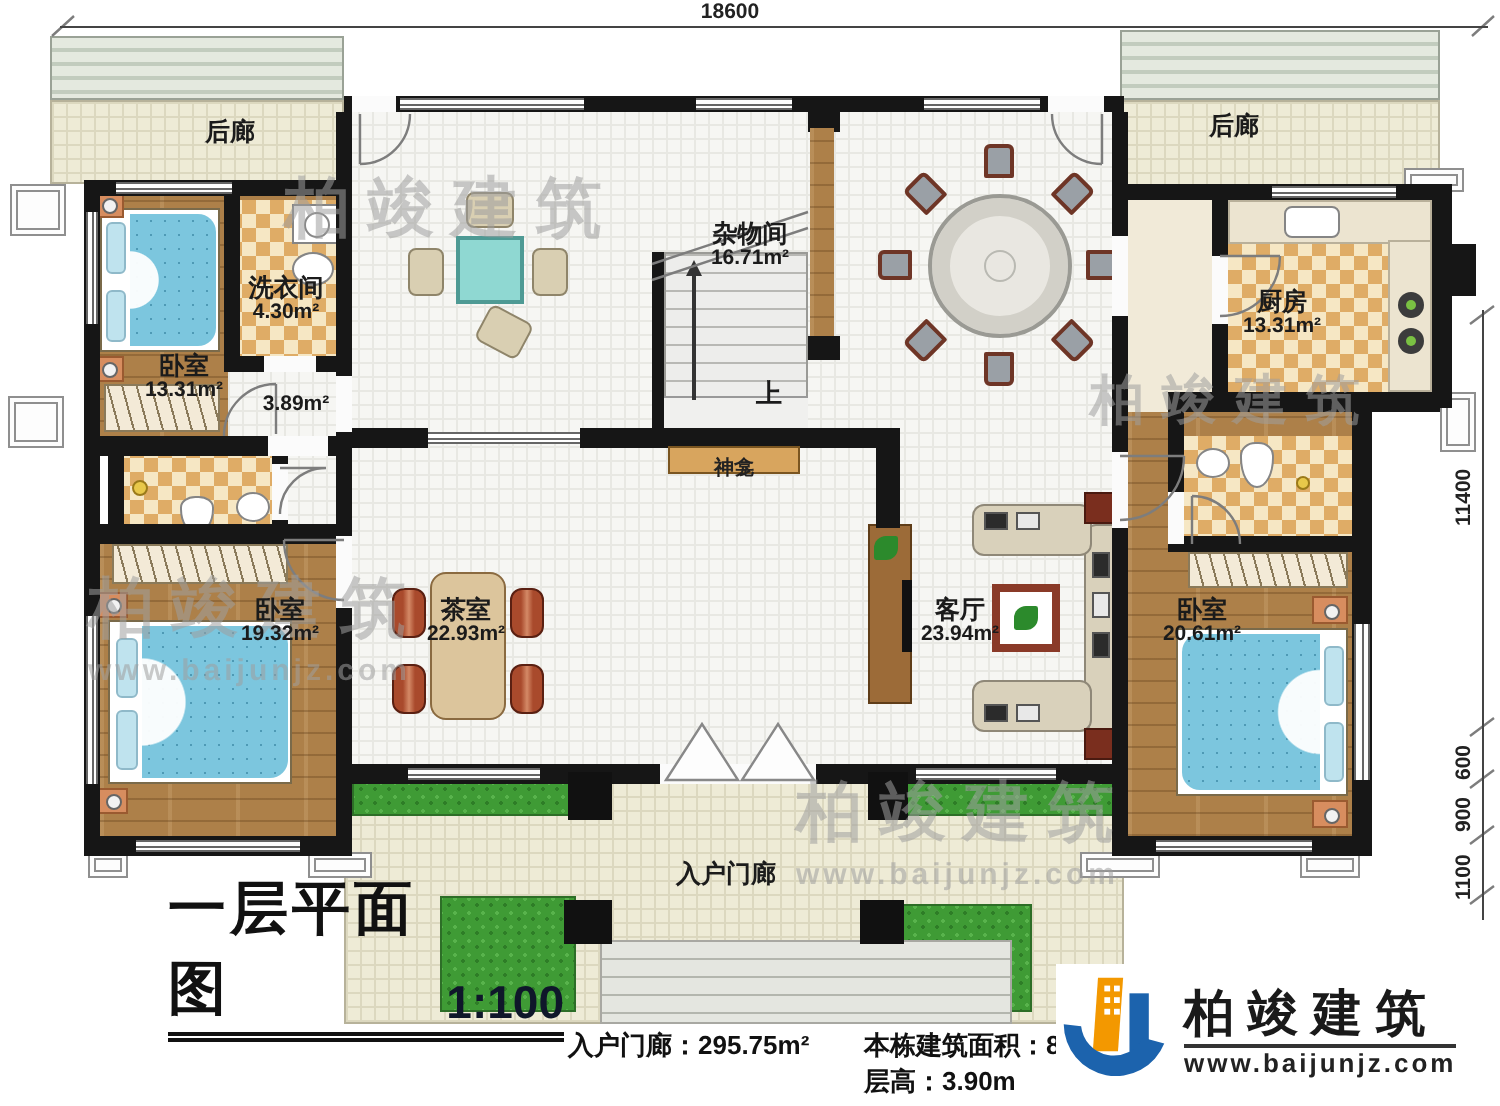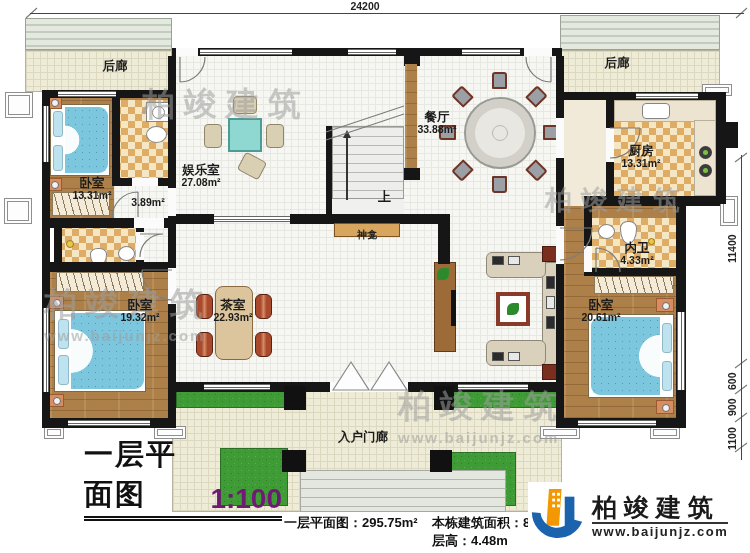--- a/index.html
+++ b/index.html
@@ -61,34 +61,34 @@
   .dim{z-index:8;font-weight:bold;font-size:10.5px;color:#222;}
   .dim-v{writing-mode:vertical-rl;transform:rotate(180deg);}
   .dimline{z-index:6;}
   
   .wm{z-index:7;color:rgba(158,158,158,.55);font-weight:bold;pointer-events:none;white-space:nowrap;}
   .wm .wm-t{display:block;letter-spacing:9px;}
   .wm .wm-u{display:block;font-size:15px;letter-spacing:2px;}
   
   .titlewrap{z-index:8;border-bottom:5px double #111;display:flex;align-items:flex-end;gap:10px;padding-bottom:1px;}
   .title-main{font-size:29px;font-weight:bold;color:#111;letter-spacing:2px;}
-  .title-scale{font-size:28px;font-weight:bold;color:#701a75;}
+  .title-scale{font-size:23px;font-weight:bold;color:#0f172a;}
   .stats{z-index:8;font-size:13px;font-weight:bold;color:#111;line-height:18px;white-space:nowrap;}
   .logo{z-index:9;display:flex;align-items:center;gap:6px;background:#fff;}
   .logo-text .t1{display:block;font-size:25px;font-weight:bold;color:#1a1a1a;letter-spacing:7px;line-height:27px;}
   .logo-text .t2{display:block;font-size:13px;font-weight:bold;color:#222;letter-spacing:1.5px;border-top:2px solid #333;margin-top:1px;}
   svg.overlay{position:absolute;left:0;top:0;z-index:5;pointer-events:none;}
 </style>
 </head>
 <body>
 
 <div id="plan">
 
   <div class="dimline" style="left:30px;top:13px;width:714px;height:0;border-top:1px solid #444;"></div>
-  <div class="dim" style="left:330px;top:0;width:70px;text-align:center;">24200</div>
+  <div class="dim" style="left:330px;top:0;width:70px;text-align:center;">18600</div>
   <div class="dimline" style="left:741px;top:155px;width:0;height:305px;border-left:1px solid #444;"></div>
   <div class="dim dim-v" style="left:726px;top:215px;height:48px;">11400</div>
   <div class="dim dim-v" style="left:726px;top:366px;height:24px;">600</div>
   <div class="dim dim-v" style="left:726px;top:392px;height:24px;">900</div>
   <div class="dim dim-v" style="left:726px;top:420px;height:30px;">1100</div>
 
   <div class="stripes" style="left:25px;top:18px;width:147px;height:32px;"></div>
   <div class="porchtile" style="left:25px;top:50px;width:147px;height:42px;"></div>
   <div class="stripes" style="left:560px;top:15px;width:160px;height:35px;"></div>
   <div class="porchtile" style="left:560px;top:50px;width:160px;height:45px;"></div>
@@ -325,47 +325,47 @@
   <div class="rlabel" style="left:75px;top:59px;width:80px;">
       <span class="nm">后廊</span>
     </div>
   <div class="rlabel" style="left:577px;top:56px;width:80px;">
       <span class="nm">后廊</span>
     </div>
   <div class="rlabel" style="left:52px;top:176px;width:80px;">
       <span class="nm">卧室</span>
       <span class="ar">13.31m²</span>
     </div>
+  <div class="rlabel" style="left:103px;top:137px;width:80px;">
+      <span class="nm">洗衣间</span>
+      <span class="ar">4.30m²</span>
+    </div>
   <div class="rlabel" style="left:108px;top:197px;width:80px;">
       <span class="ar">3.89m²</span>
     </div>
-  <div class="rlabel" style="left:161px;top:163px;width:80px;">
-      <span class="nm">娱乐室</span>
-      <span class="ar">27.08m²</span>
-    </div>
-  <div class="rlabel" style="left:397px;top:110px;width:80px;">
-      <span class="nm">餐厅</span>
-      <span class="ar">33.88m²</span>
+  <div class="rlabel" style="left:335px;top:110px;width:80px;">
+      <span class="nm">杂物间</span>
+      <span class="ar">16.71m²</span>
     </div>
   <div class="rlabel" style="left:601px;top:144px;width:80px;">
       <span class="nm">厨房</span>
       <span class="ar">13.31m²</span>
     </div>
-  <div class="rlabel" style="left:597px;top:241px;width:80px;">
-      <span class="nm">内卫</span>
-      <span class="ar">4.33m²</span>
-    </div>
   <div class="rlabel" style="left:100px;top:298px;width:80px;">
       <span class="nm">卧室</span>
       <span class="ar">19.32m²</span>
     </div>
   <div class="rlabel" style="left:193px;top:298px;width:80px;">
       <span class="nm">茶室</span>
       <span class="ar">22.93m²</span>
     </div>
+  <div class="rlabel" style="left:440px;top:298px;width:80px;">
+      <span class="nm">客厅</span>
+      <span class="ar">23.94m²</span>
+    </div>
   <div class="rlabel" style="left:561px;top:298px;width:80px;">
       <span class="nm">卧室</span>
       <span class="ar">20.61m²</span>
     </div>
   <div class="rlabel" style="left:313px;top:430px;width:100px;">
       <span class="nm">入户门廊</span>
     </div>
 
   <div class="wm" style="left:142px;top:82px;font-size:33px;">
       <span class="wm-t">柏竣建筑</span>
@@ -380,25 +380,25 @@
   <div class="wm" style="left:398px;top:384px;font-size:33px;">
       <span class="wm-t">柏竣建筑</span>
       <span class="wm-u">www.baijunjz.com</span>
     </div>
 
   <div class="titlewrap" style="left:84px;top:485px;width:198px;height:36px;">
     <span class="title-main">一层平面图</span>
     <span class="title-scale">1:100</span>
   </div>
   <div class="stats" style="left:284px;top:514px;">
-    <div style="position:static;">一层平面图：295.75m²</div>
+    <div style="position:static;">入户门廊：295.75m²</div>
   </div>
   <div class="stats" style="left:432px;top:514px;">
     <div style="position:static;">本栋建筑面积：825.</div>
-    <div style="position:static;">层高：4.48m</div>
+    <div style="position:static;">层高：3.90m</div>
   </div>
   <div class="logo" style="left:528px;top:482px;width:218px;height:68px;">
     <svg width="58" height="62" viewBox="0 0 60 64">
       <rect x="22" y="4" width="13" height="38" fill="#f39800" transform="skewX(-4)"></rect>
       <rect x="38" y="12" width="10" height="30" fill="#1c63ad"></rect>
       <rect x="25" y="8" width="3" height="3" fill="#fff"></rect>
         <rect x="30" y="8" width="3" height="3" fill="#fff"></rect>
       <rect x="25" y="14" width="3" height="3" fill="#fff"></rect>
         <rect x="30" y="14" width="3" height="3" fill="#fff"></rect>
       <rect x="25" y="20" width="3" height="3" fill="#fff"></rect>

